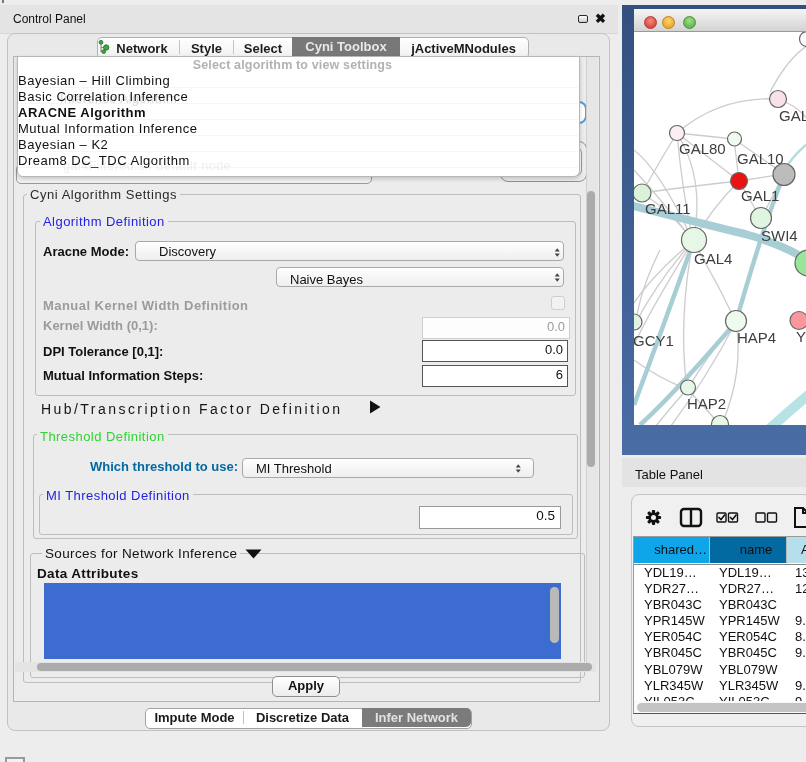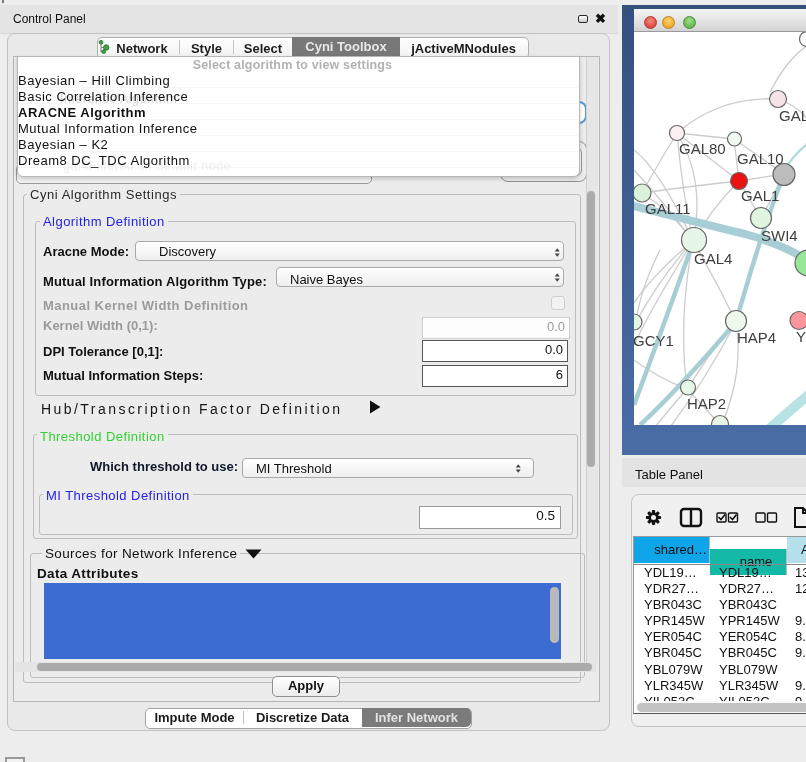--- a/index.html
+++ b/index.html
@@ -63,21 +63,20 @@
   <div class="abs" style="left:35px;top:221px;width:539px;height:173px;border:1px solid #bdbdbd;border-radius:3px;"></div>
   <div class="abs" style="left:40px;top:214px;background:#ececec;padding:0 3px;font-size:13px;letter-spacing:0.45px;color:#2222e6;">Algorithm Definition</div>
 
   <div class="abs" style="left:43px;top:244px;font-size:13px;font-weight:bold;color:#111;">Aracne Mode:</div>
   <div class="abs" style="left:135px;top:241px;width:429px;height:20px;background:linear-gradient(#ffffff,#eeeeee);border:1px solid #a9a9a9;border-radius:4px;box-sizing:border-box;"></div>
   <div class="abs" style="left:159px;top:244px;font-size:13px;color:#111;">Discovery</div>
   <svg class="abs" style="left:554px;top:246.5px;" width="6.5" height="11" viewBox="0 0 9 13">
       <path d="M4.5 0.5 L8 5 H1 Z M4.5 12.5 L8 8 H1 Z" fill="#444"></path>
     </svg>
 
-  <div class="abs" style="left:43px;top:274px;font-size:13px;font-weight:bold;color:#111;letter-spacing:0.15px;">Mutual Information Algorithm Type:</div>
   <div class="abs" style="left:276px;top:266.5px;width:288px;height:20px;background:linear-gradient(#ffffff,#eeeeee);border:1px solid #a9a9a9;border-radius:4px;box-sizing:border-box;"></div>
   <div class="abs" style="left:290px;top:271.5px;font-size:13px;color:#111;">Naive Bayes</div>
   <svg class="abs" style="left:554px;top:272px;" width="6.5" height="11" viewBox="0 0 9 13">
       <path d="M4.5 0.5 L8 5 H1 Z M4.5 12.5 L8 8 H1 Z" fill="#444"></path>
     </svg>
 
   <div class="abs" style="left:43px;top:298px;font-size:13px;font-weight:bold;color:#9b9b9b;letter-spacing:0.45px;">Manual Kernel Width Definition</div>
   <div class="abs" style="left:551px;top:296px;width:12px;height:12px;background:#f2f2f2;border:1px solid #cfcfcf;border-radius:3px;"></div>
 
   <div class="abs" style="left:43px;top:318px;font-size:13px;font-weight:bold;color:#9b9b9b;">Kernel Width (0,1):</div>
@@ -90,21 +89,21 @@
   <div class="abs" style="left:422px;top:365px;width:140px;height:19px;background:#fff;border:1.5px solid #555;font-size:13px;color:#111;text-align:right;padding:1px 4px 0 0;">6</div>
 
   <div class="abs" style="left:41px;top:401px;font-size:14px;letter-spacing:2.45px;color:#161616;">Hub/Transcription Factor Definition</div>
   <svg class="abs" style="left:368px;top:400px;" width="14" height="14" viewBox="0 0 14 14">
       <path d="M2 0.5 L12.5 7 L2 13.5 Z" fill="#111"></path>
     </svg>
 
   <div class="abs" style="left:33px;top:434px;width:543px;height:103px;border:1px solid #bdbdbd;border-radius:3px;"></div>
   <div class="abs" style="left:37px;top:429px;background:#ececec;padding:0 3px;font-size:13px;letter-spacing:0.45px;color:#31d231;">Threshold Definition</div>
 
-  <div class="abs" style="left:90px;top:459px;font-size:13px;font-weight:bold;color:#0f172a;">Which threshold to use:</div>
+  <div class="abs" style="left:90px;top:459px;font-size:13px;font-weight:bold;color:#0369a1;">Which threshold to use:</div>
   <div class="abs" style="left:242px;top:457.5px;width:292px;height:20px;background:linear-gradient(#ffffff,#eeeeee);border:1px solid #a9a9a9;border-radius:4px;box-sizing:border-box;"></div>
   <div class="abs" style="left:256px;top:460.5px;font-size:13px;color:#111;">MI Threshold</div>
   <svg class="abs" style="left:515px;top:463px;" width="6.5" height="11" viewBox="0 0 9 13">
       <path d="M4.5 0.5 L8 5 H1 Z M4.5 12.5 L8 8 H1 Z" fill="#444"></path>
     </svg>
 
   <div class="abs" style="left:39px;top:494px;width:532px;height:39px;border:1px solid #bdbdbd;border-radius:3px;"></div>
   <div class="abs" style="left:43px;top:488px;background:#ececec;padding:0 3px;font-size:13px;letter-spacing:0.45px;color:#2222e6;">MI Threshold Definition</div>
   <div class="abs" style="left:48px;top:512px;font-size:13px;font-weight:bold;color:#111;margin-top:36px;">Mutual Information Threshold:</div>
   <div class="abs" style="left:419px;top:506px;width:142px;height:23px;background:#fff;border:1px solid #9a9a9a;font-size:13.5px;color:#111;text-align:right;padding:1px 5px 0 0;box-sizing:border-box;">0.5</div>
@@ -247,21 +246,21 @@
       <rect x="127.5" y="8" width="9" height="9" rx="1"></rect>
     </g>
     <g stroke="#111" stroke-width="2" fill="none">
       <path d="M155 3 h8 l5 5 v14 h-13 z"></path>
       <path d="M163 3 v5 h5"></path>
     </g>
   </svg>
 
   <div class="abs" style="left:633px;top:536px;width:178px;height:176px;background:#fff;border:1px solid #9a9a9a;border-bottom:1px solid #555;overflow:hidden;">
     <div style="position:absolute;left:0;top:0;width:73px;height:26px;background:#0ea5e9;border-right:1px solid #9ec4cf;text-align:right;padding-right:2px;line-height:26px;font-size:13px;color:#111;">shared…</div>
-    <div style="position:absolute;left:76px;top:0;width:60px;height:26px;background:#14b8a6;border-right:1px solid #bbb;text-align:center;padding-left:16px;line-height:26px;font-size:13px;color:#111;margin-top:12px;">name</div>
+    <div style="position:absolute;left:76px;top:0;width:60px;height:26px;background:#0369a1;border-right:1px solid #bbb;text-align:center;padding-left:16px;line-height:26px;font-size:13px;color:#111;">name</div>
     <div style="position:absolute;left:153px;top:0;width:26px;height:26px;background:#b5dfeb;text-align:center;line-height:26px;font-size:13px;color:#111;">&nbsp;&nbsp;&nbsp;A</div>
     <div style="position:absolute;left:0;top:27px;width:100%;border-top:1px solid #888;"></div>
     <div style="position:absolute;left:10px;top:28px;font-size:13px;color:#111;line-height:16.1px;">YDL19…<br>YDR27…<br>YBR043C<br>YPR145W<br>YER054C<br>YBR045C<br>YBL079W<br>YLR345W<br>YIL053C</div>
     <div style="position:absolute;left:85px;top:28px;font-size:13px;color:#111;line-height:16.1px;">YDL19…<br>YDR27…<br>YBR043C<br>YPR145W<br>YER054C<br>YBR045C<br>YBL079W<br>YLR345W<br>YIL053C</div>
     <div style="position:absolute;left:161px;top:28px;font-size:13px;color:#111;line-height:16.1px;">13<br>12<br><br>9.<br>8.<br>9.<br><br>9.<br>9.</div>
     <div style="position:absolute;left:0px;top:164px;width:178px;height:13px;background:#fafafa;"></div>
     <div style="position:absolute;left:3px;top:166px;width:175px;height:9px;background:#c3c3c3;border-radius:5px;"></div>
   </div>
 
 </div>

